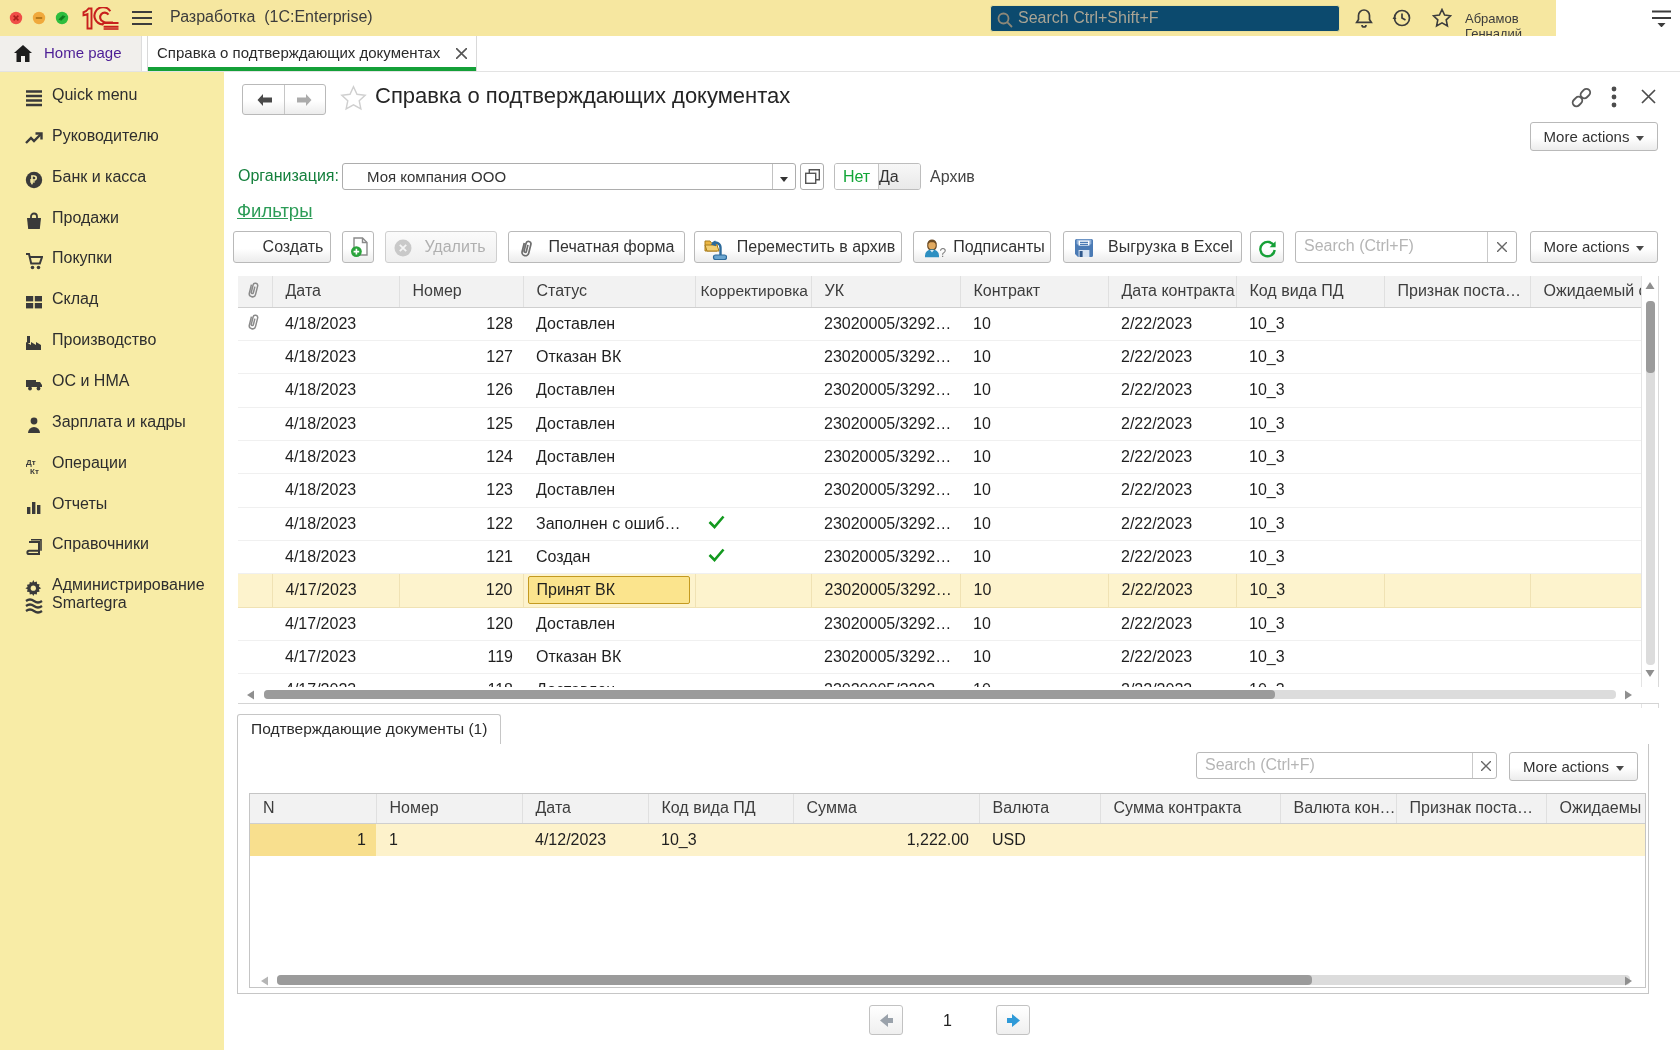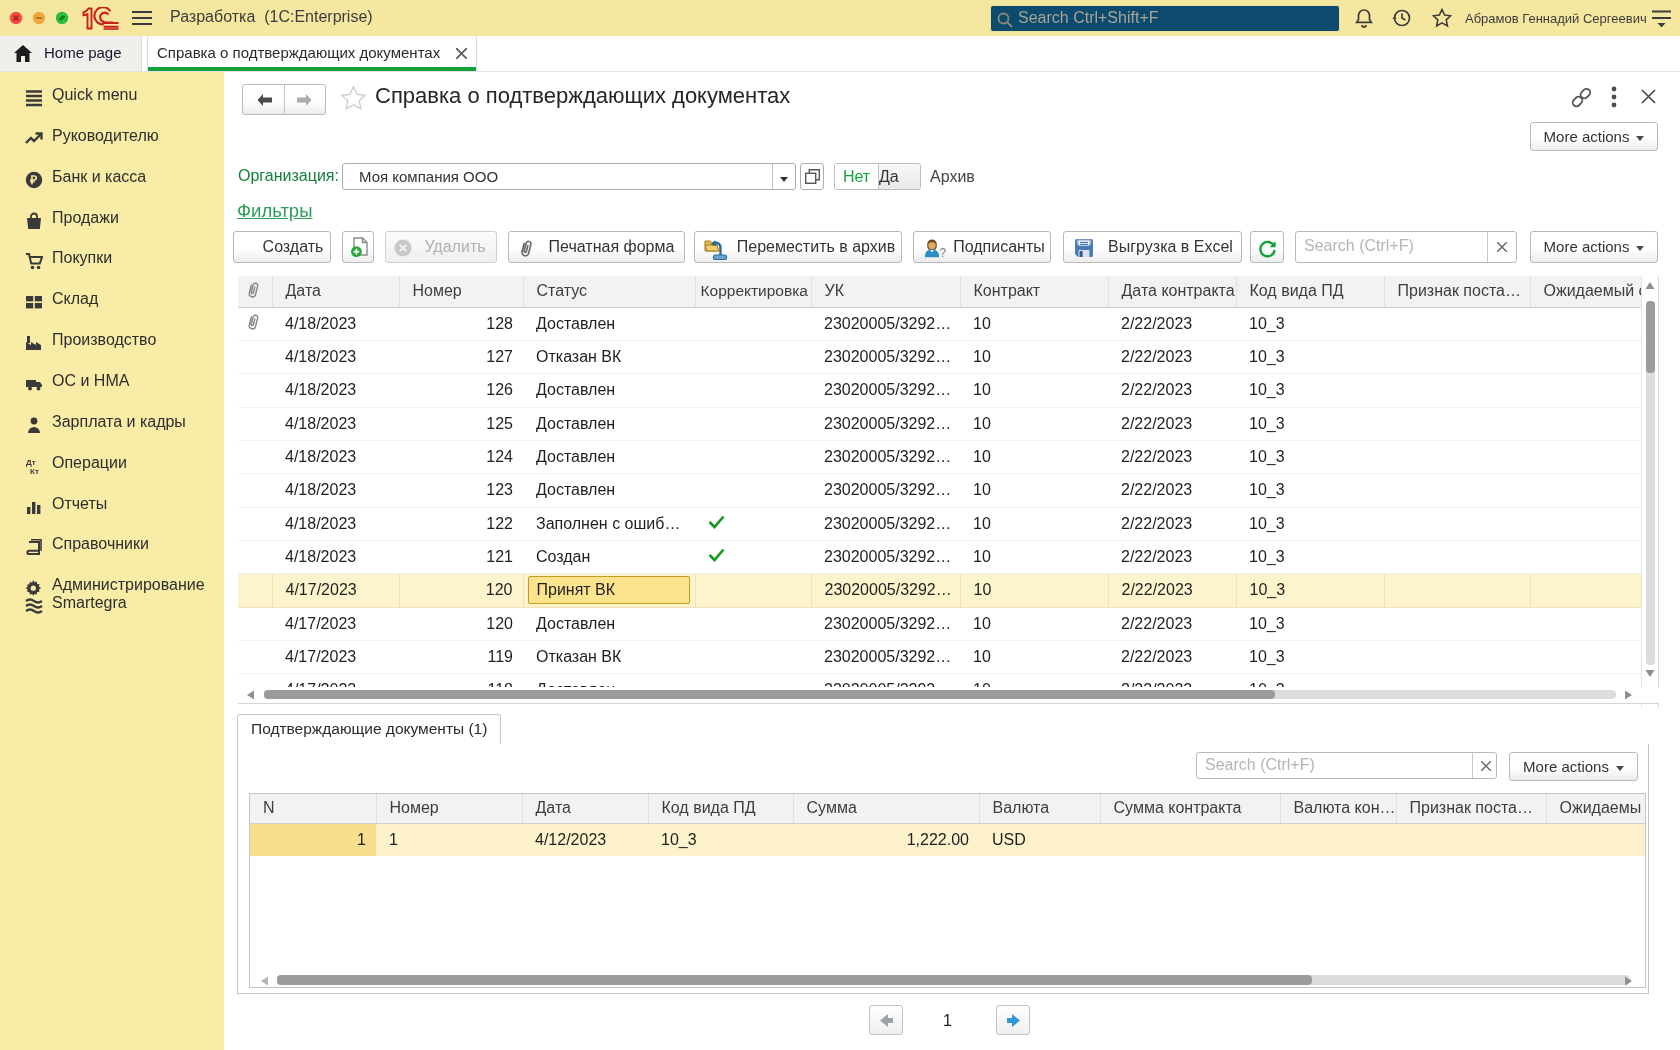--- a/index.html
+++ b/index.html
@@ -2,30 +2,30 @@
 <html><head>
 <meta charset="utf-8">
 <style>
 * { margin:0; padding:0; box-sizing:border-box; }
 html,body { width:1680px; height:1050px; }
 body { font-family:"Liberation Sans", sans-serif; font-size:15px; color:#333; background:#fff; }
 #root { position:relative; width:1680px; height:1050px; overflow:hidden; background:#fff; }
 .abs { position:absolute; }
 
 
-#topbar { position:absolute; left:0; top:0; width:1680px; height:36px; background:#f6e7a0; }
+#topbar { position:absolute; left:0; top:0; width:1556px; height:36px; background:#f6e7a0; }
 #topbar .ttl { position:absolute; left:170px; top:8px; font-size:16px; color:#3c3c3c; }
 #tsearch { position:absolute; left:990px; top:5px; width:350px; height:27px; background:#0c4a6e; border:1px solid #ece09a; border-radius:3px; }
 #tsearch span { position:absolute; left:27px; top:3px; color:#a9a494; font-size:16px; }
 #uname { position:absolute; left:1465px; top:11px; font-size:13px; color:#3c3c3c; }
 
 
 #tabbar { position:absolute; left:0; top:36px; width:1680px; height:36px; background:#fff; border-bottom:1px solid #e3e3e3; }
 #hometab { position:absolute; left:0; top:0; width:142px; height:35px; background:#f1efec; border-right:1px solid #dddddd; }
-#hometab span { position:absolute; left:44px; top:8px; font-size:15px; color:#0f172a; }
+#hometab span { position:absolute; left:44px; top:8px; font-size:15px; color:#4c1d95; }
 #acttab { position:absolute; left:147px; top:0; width:330px; height:35px; border-left:1px solid #d9d9d9; border-right:1px solid #d9d9d9; }
 #acttab .txt { position:absolute; left:9px; top:8px; font-size:15px; color:#2b2b2b; }
 #acttab .grn { position:absolute; left:0; bottom:0; width:100%; height:4px; background:#14a038; }
 
 
 #sidebar { position:absolute; left:0; top:72px; width:224px; height:978px; background:#f8eca6; }
 .sbitem { position:absolute; left:0; width:224px; height:41px; }
 .sbitem .ico { position:absolute; left:25px; top:12px; width:18px; height:18px; }
 .sbitem .lbl { position:absolute; left:52px; top:9px; font-size:16px; color:#2e2e2e; }
 
@@ -35,21 +35,21 @@
 
 .btn { position:absolute; background:linear-gradient(#ffffff,#ffffff 55%,#ececec); border:1px solid #b9b9b9; border-radius:3px; color:#333; font-size:16px; text-align:center; }
 .btn.dis { color:#b0b0b0; background:linear-gradient(#fbfbfb,#efefef); border-color:#cfcfcf; }
 .caret { display:inline-block; width:0; height:0; border-left:4px solid transparent; border-right:4px solid transparent; border-top:5px solid #4a4a4a; vertical-align:middle; margin-left:7px; }
 
 #navback { left:18px; top:12px; width:84px; height:31px; }
 #title1 { position:absolute; left:151px; top:11px; font-size:22px; color:#252525; }
 #ma1 { left:1306px; top:50px; width:128px; height:29px; font-size:15px; line-height:27px; }
 #orglbl { position:absolute; left:14px; top:95px; font-size:16px; color:#15803d; }
 #orgfield { position:absolute; left:118px; top:91px; width:454px; height:27px; border:1px solid #adadad; border-radius:3px; background:#fff; }
-#orgfield .tx { position:absolute; left:16px; top:4px; }
+#orgfield .tx { position:absolute; left:24px; top:4px; }
 #orgfield .dd { position:absolute; right:0; top:0; width:23px; height:25px; border-left:1px solid #c2c2c2; }
 #orgcopy { position:absolute; left:576px; top:91px; width:24px; height:27px; border:1px solid #adadad; border-radius:3px; background:#fff; }
 #yn { position:absolute; left:610px; top:91px; width:87px; height:27px; border:1px solid #bdbdbd; border-radius:3px; overflow:hidden; }
 #yn .no { position:absolute; left:0; top:0; width:43px; height:25px; background:#fff; color:#12a537; text-align:center; line-height:25px; font-size:16px; }
 #yn .yes { position:absolute; left:43px; top:0; width:44px; height:25px; background:linear-gradient(#f7f7f7,#e9e9e9); border-left:1px solid #c6c6c6; color:#333; line-height:25px; font-size:16px; }
 #arhiv { position:absolute; left:706px; top:96px; font-size:16px; color:#444; }
 #filters { position:absolute; left:13px; top:128px; font-size:18.5px; color:#2c9c57; text-decoration:underline; }
 
 
 .tbtn { top:159px; height:32px; line-height:30px; }

